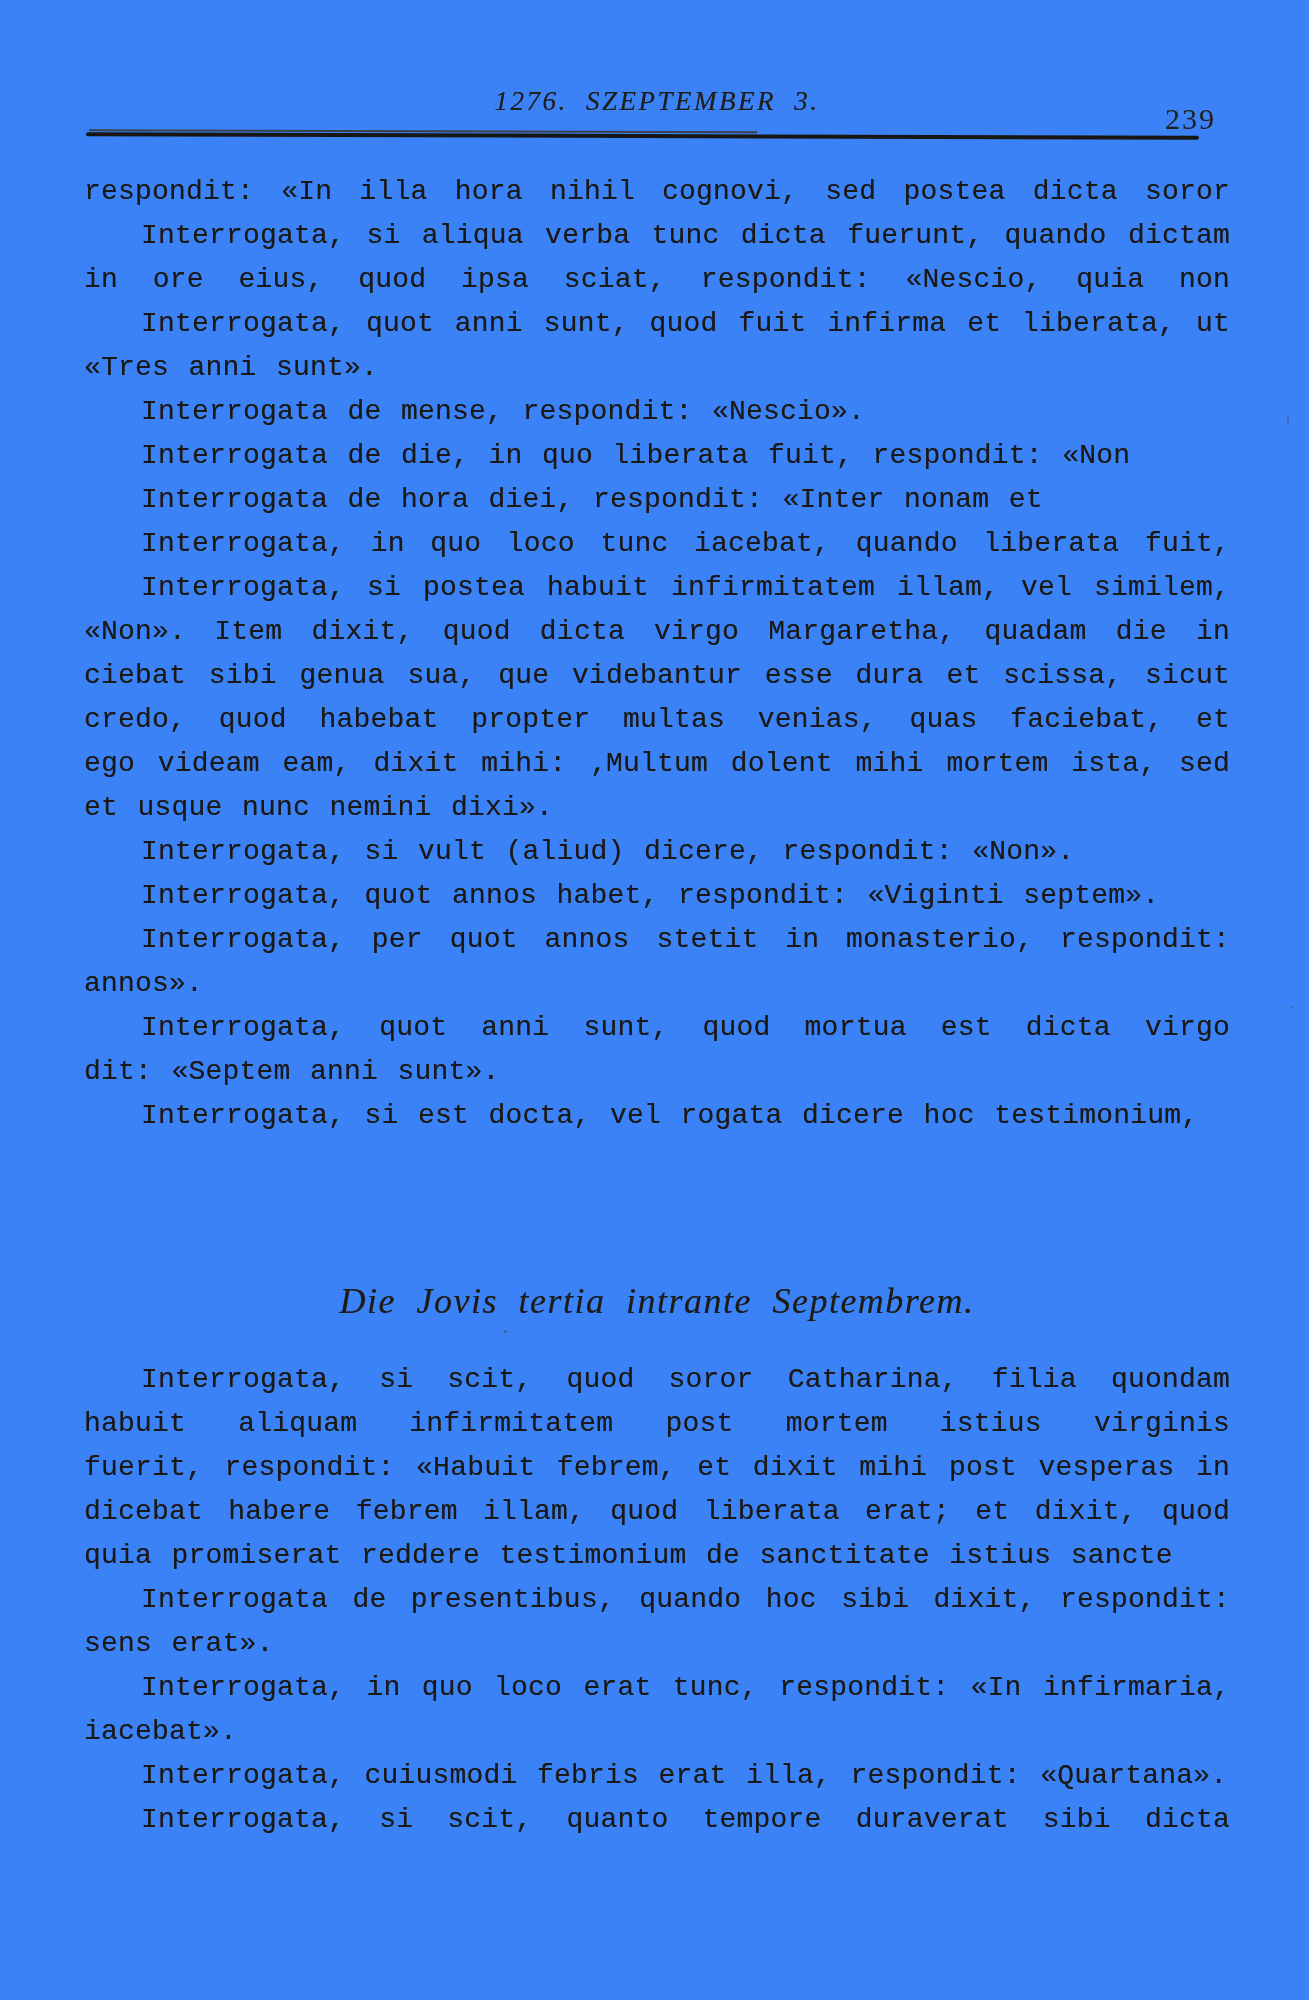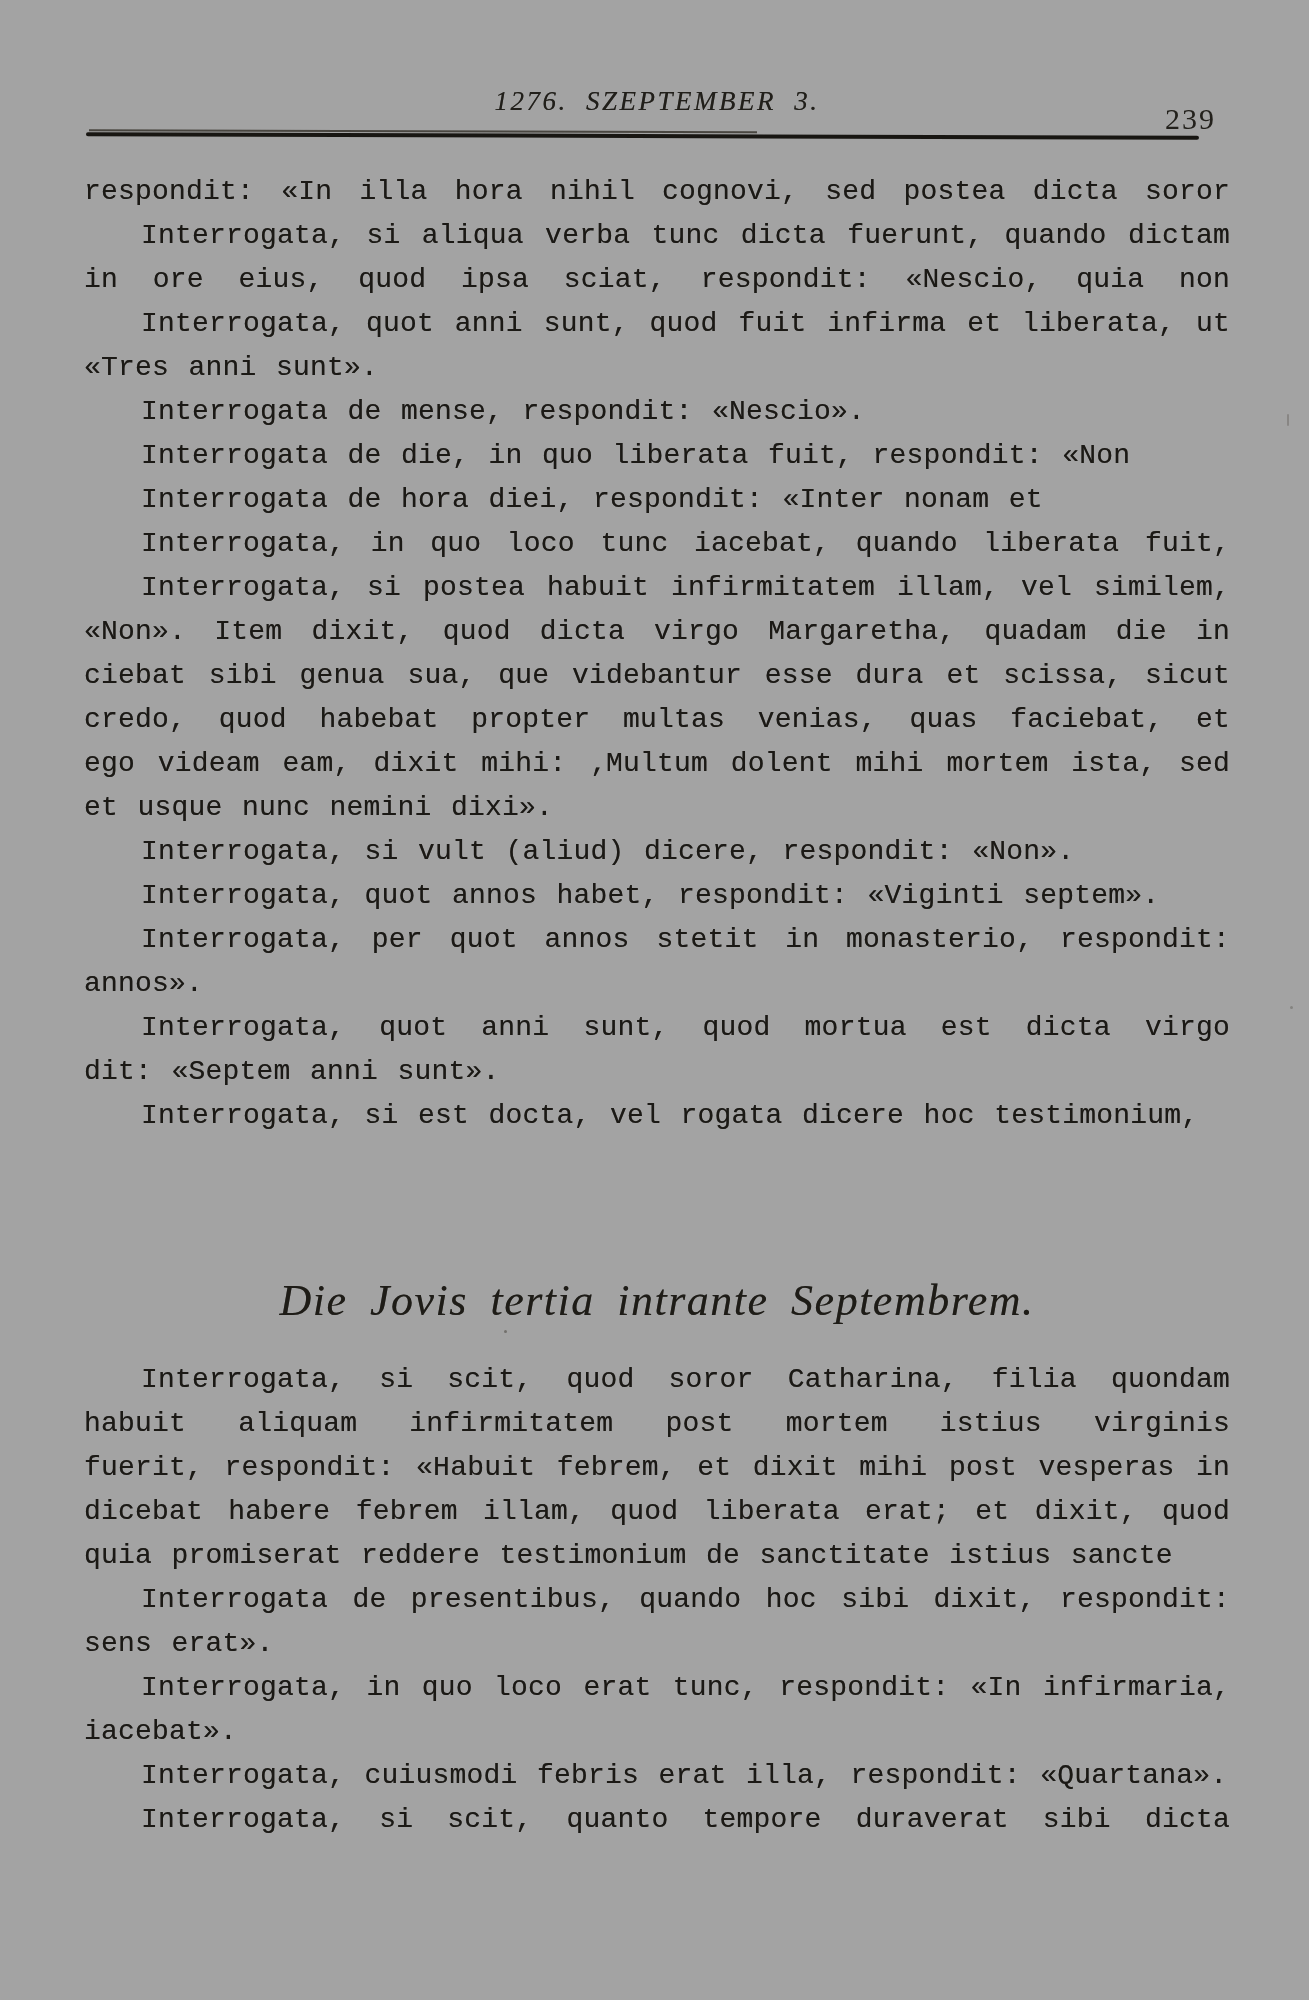--- a/index.html
+++ b/index.html
@@ -3,21 +3,21 @@
 <meta charset="utf-8">
 <style>
   html, body { margin: 0; padding: 0; }
   body { background: #e8e8e4; font-family: "Liberation Serif", "DejaVu Serif", serif; }
 
   .page {
     position: relative;
     width: 1309px;
     height: 2000px;
     margin: 0 auto;
-    background: #a3a3a3;
+    background: #3b82f6;
     color: #1b1915;
     overflow: hidden;
   }
 
   
   .header {
     position: absolute;
     top: 86px;
     left: 84px;
     width: 1146px;
@@ -90,21 +90,21 @@
   }
   .line.ind { text-indent: 57px; }
   .line.j {
     text-align: justify;
     text-align-last: justify;
     text-justify: inter-word;
   }
 
   .heading {
     margin: 140px 0 34px 0;
-    font-size: 44px;
+    font-size: 36px;
     line-height: 46px;
     font-weight: normal;
     font-style: italic;
     text-align: center;
     letter-spacing: 1.5px;
     word-spacing: 10px;
     color: #1e1c17;
   }
 
   

